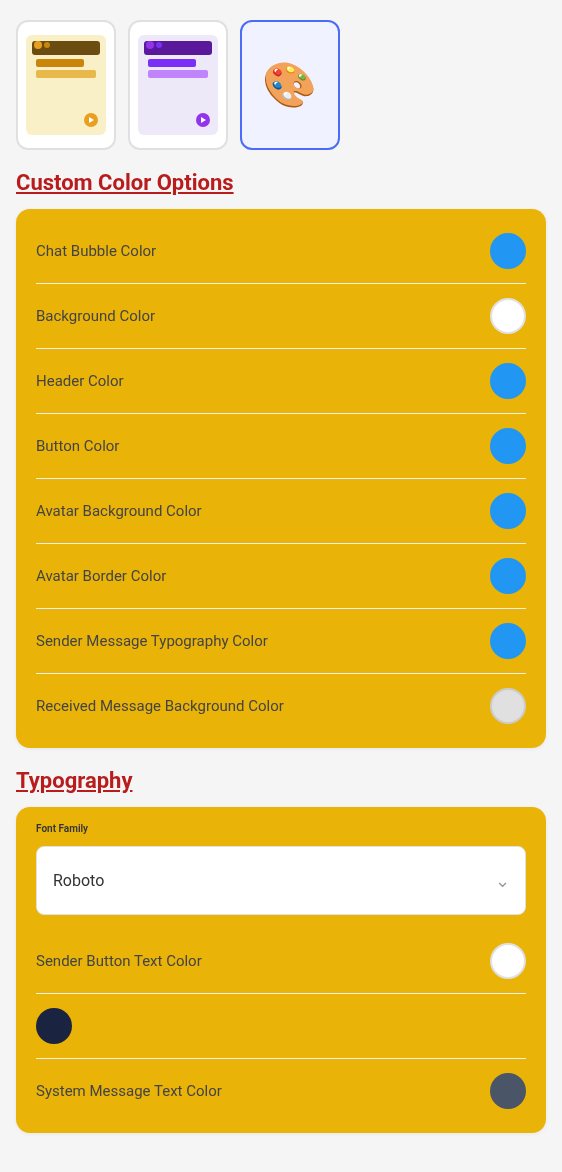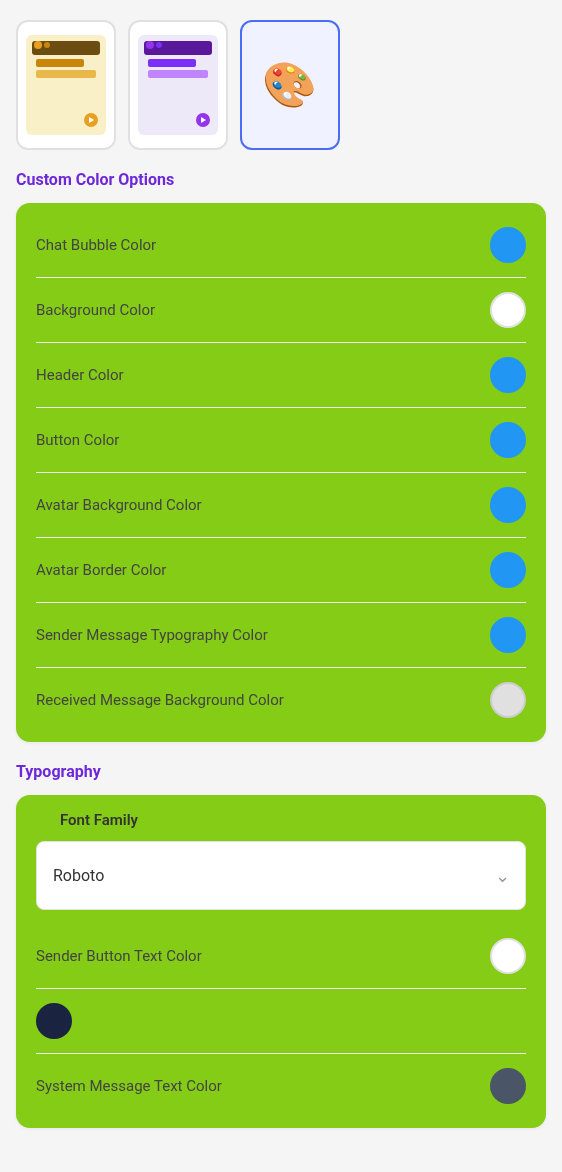--- a/index.html
+++ b/index.html
@@ -179,28 +179,29 @@
       justify-content: center;
     }
 
     
     .palette-icon {
       font-size: 44px;
       color: #555;
     }
 
     .section-title {
-      font-size: 16px;
+      font-size: 22px;
       font-weight: 700;
-      color: #6d28d9;
+      color: #b91c1c;
       margin-bottom: 14px;
+      text-decoration: underline;
     }
 
     .card {
-      background: #84cc16;
+      background: #eab308;
       border-radius: 14px;
       padding: 10px 20px;
       margin-bottom: 20px;
       box-shadow: 0 1px 4px rgba(0,0,0,0.06);
     }
 
     .color-row {
       display: flex;
       align-items: center;
       justify-content: space-between;
@@ -247,26 +248,25 @@
     .color-swatch.light-gray {
       background: #e0e0e0;
       border: 2px solid #ccc;
     }
 
     .typography-section {
       margin-top: 4px;
     }
 
     .font-family-label {
-      font-size: 15px;
+      font-size: 10px;
       font-weight: 600;
       color: #333;
       margin-bottom: 12px;
       margin-top: 6px;
-      margin-left: 24px;
     }
 
     .font-select {
       width: 100%;
       padding: 24px 16px;
       border: 1px solid #e0e0e0;
       border-radius: 8px;
       font-size: 16px;
       font-family: 'Roboto', sans-serif;
       color: #333;

